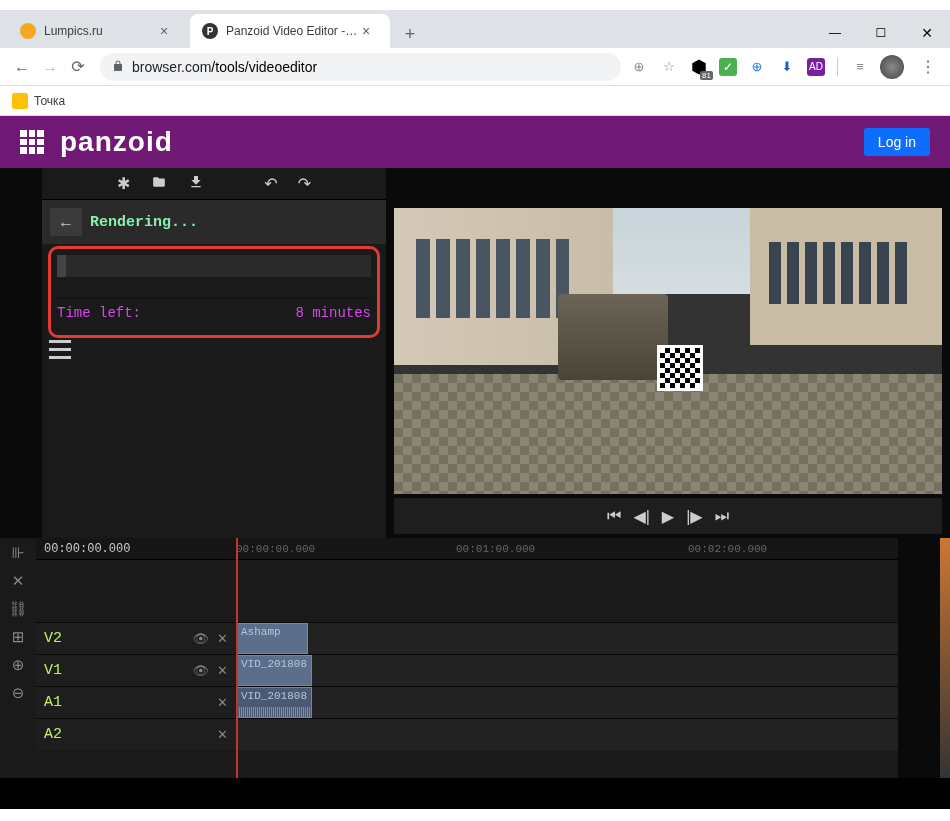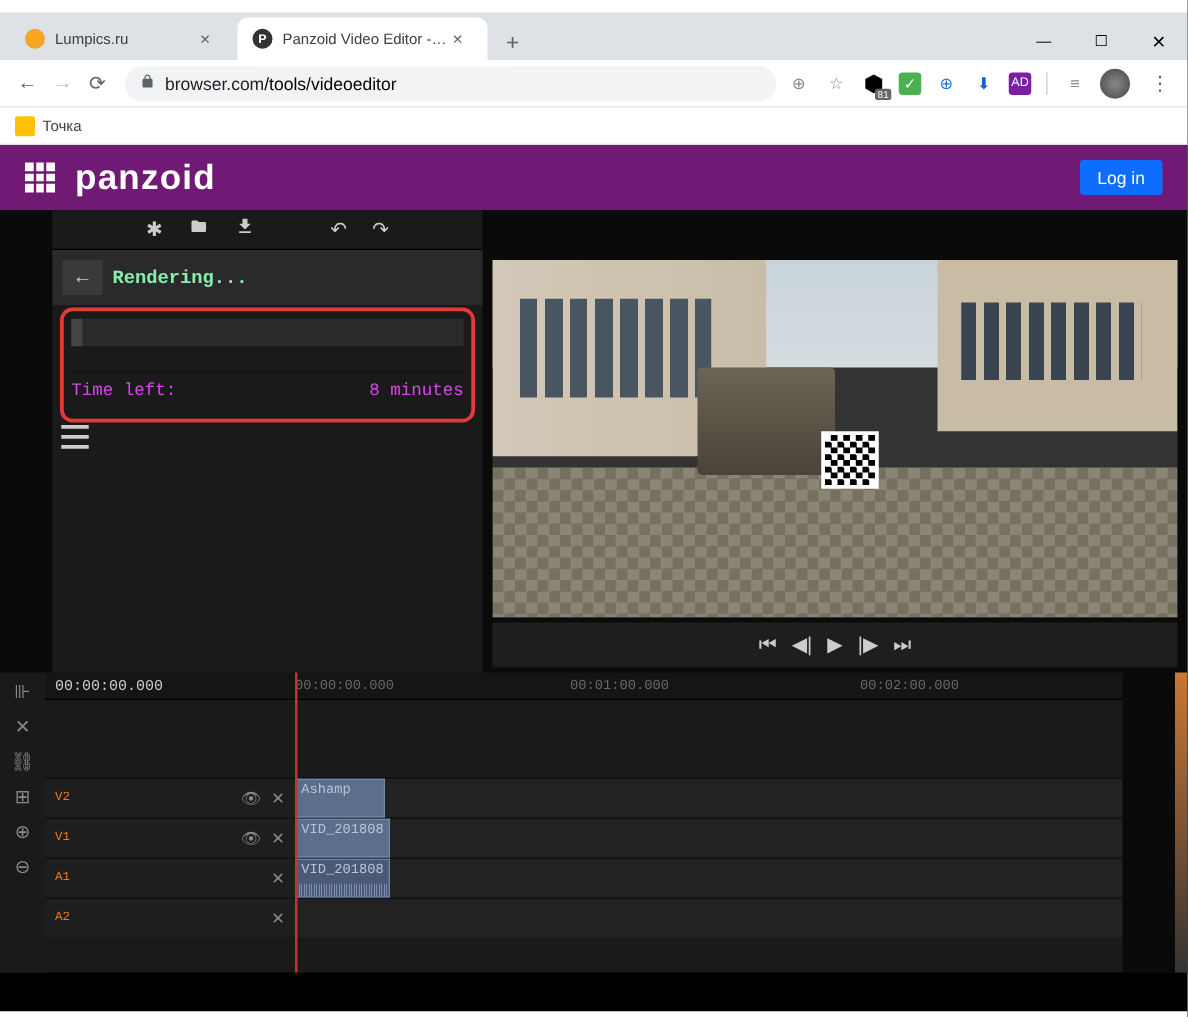--- a/index.html
+++ b/index.html
@@ -109,21 +109,21 @@
     .timeline-main { flex: 1; display: flex; flex-direction: column; position: relative; }
     .time-ruler { height: 22px; background: #151515; display: flex; align-items: center; position: relative; border-bottom: 1px solid #000; }
     .time-current { color: #ccc; font-family: 'Courier New', monospace; font-size: 12px; padding-left: 8px; width: 200px;}
     .time-marker { position: absolute; color: #666; font-family: 'Courier New', monospace; font-size: 11px; }
     .ruler-spacer { height: 62px; background: #1a1a1a; }
     
     .playhead { position: absolute; left: 200px; top: 0; bottom: 0; width: 2px; background: #c93030; z-index: 10; }
     
     .track { height: 32px; display: flex; align-items: center; border-top: 1px solid #0a0a0a; }
     .track-header { width: 200px; height: 100%; background: #1e1e1e; display: flex; align-items: center; padding: 0 8px; gap: 8px; }
-    .track-label { color: #f97316; font-family: 'Courier New', monospace; font-size: 10px; flex: 1; }
+    .track-label { color: #bef264; font-family: 'Courier New', monospace; font-size: 15px; flex: 1; }
     .track-icon { color: #888; cursor: pointer; font-size: 13px; }
     .track-content { flex: 1; height: 100%; background: #222; position: relative; }
     .clip { position: absolute; height: 100%; background: #5b6e8c; border: 1px solid #7088ab; color: #b8c4d6; font-size: 11px; padding: 2px 4px; overflow: hidden; font-family: 'Courier New', monospace; }
     .clip.short { width: 72px; left: 0; }
     .clip.long { width: 76px; left: 0; }
     .clip.audio { width: 76px; left: 0; background: #4a5a74; }
     .waveform { position: absolute; bottom: 0; left: 0; right: 0; height: 10px; background: repeating-linear-gradient(to right, #9bb0ce 0 1px, transparent 1px 2px); opacity: 0.6;}
     
     .right-strip { width: 52px; background: #0a0a0a; position: relative;}
     .color-bar { position:absolute; top:0; bottom:0; right:0; width: 10px; background: linear-gradient(to bottom, #cc7733, #333);}

